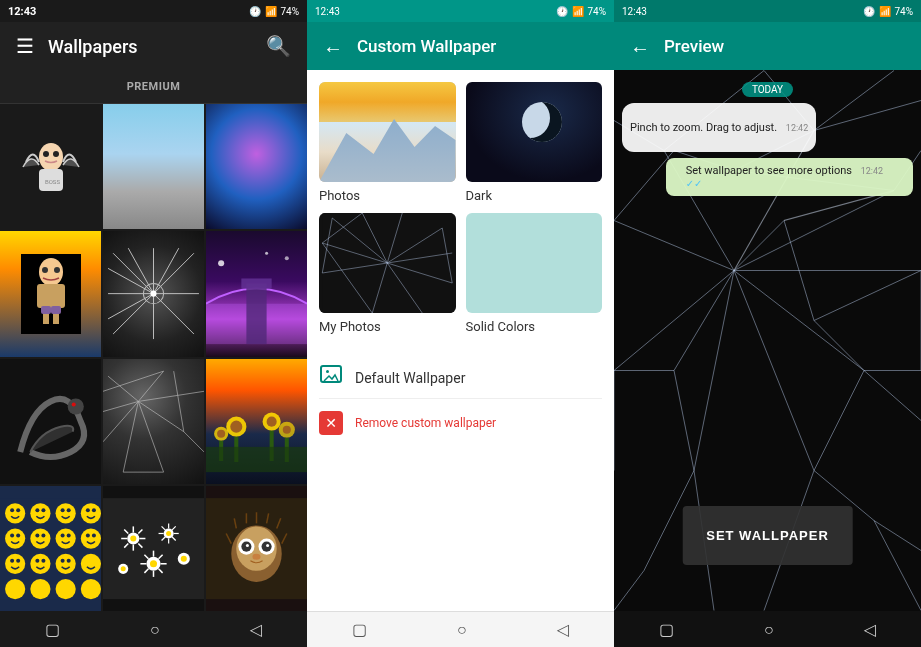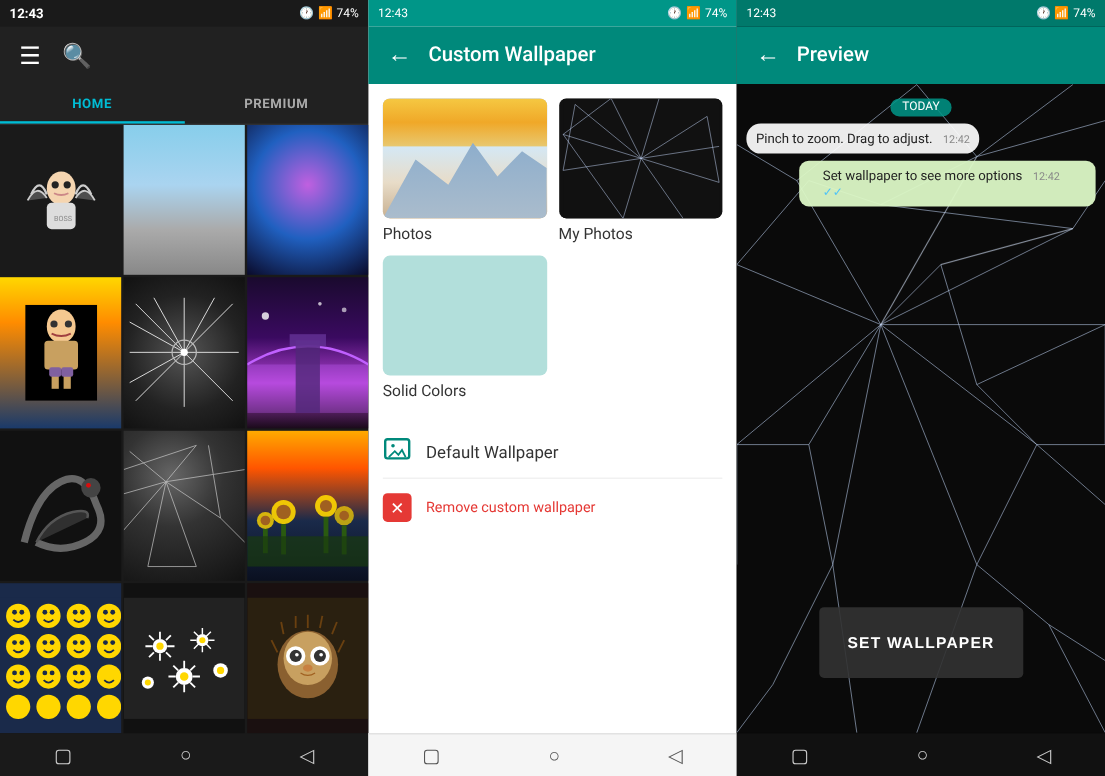--- a/index.html
+++ b/index.html
@@ -323,21 +323,21 @@
       align-self: center;
       background: rgba(0,150,136,0.85);
       color: #fff;
       font-size: 10px;
       padding: 2px 10px;
       border-radius: 8px;
     }
     .chat-bubble {
       background: rgba(255,255,255,0.92);
       border-radius: 12px;
-      padding: 6px 8px;
+      padding: 18px 8px;
       max-width: 85%;
       align-self: flex-start;
       font-size: 11px;
       color: #222;
       position: relative;
     }
     .chat-bubble-green {
       background: rgba(220, 248, 198, 0.95);
       border-radius: 8px;
       padding: 6px 20px;
@@ -401,25 +401,25 @@
     <span class="time">12:43</span>
     <div class="status-icons">
       <span>🕐</span>
       <span>📶</span>
       <span>74%</span>
     </div>
   </div>
 
   <div class="toolbar">
     <button class="icon-btn">☰</button>
+    <span class="toolbar-title">Wallpapers</span>
     <button class="icon-btn">🔍</button>
   </div>
 
   <div class="tabs">
-    <div class="tab active">HOME</div>
     <div class="tab">PREMIUM</div>
   </div>
 
   <div class="wallpaper-grid">
     <div class="wgrid-item img1" style="background:#1a1a1a; display:flex; align-items:center; justify-content:center;">
 
       <svg width="60" height="80" viewBox="0 0 60 80">
         <ellipse cx="30" cy="30" rx="12" ry="14" fill="#f5d5b0"></ellipse>
         <rect x="18" y="42" width="24" height="22" rx="4" fill="#ddd"></rect>
         <text x="24" y="57" font-size="6" fill="#888">BOSS</text>
@@ -704,20 +704,26 @@
     <div class="wallpaper-options">
 
       <div class="wp-option">
         <div class="wp-thumb wp-thumb-bright">
           <div class="sky-top"></div>
           <div class="mountain"></div>
         </div>
         <span class="wp-label">Photos</span>
       </div>
 
+      <div class="wp-option">
+        <div class="wp-thumb wp-thumb-dark">
+          <div class="moon"></div>
+        </div>
+        <span class="wp-label">Dark</span>
+      </div>
 
       <div class="wp-option">
         <div class="wp-thumb wp-thumb-photos">
           <svg width="100%" height="100" viewBox="0 0 130 100">
             <rect width="130" height="100" fill="#111"></rect>
             <g stroke="rgba(200,220,255,0.5)" stroke-width="0.8">
               <line x1="65" y1="50" x2="10" y2="5"></line>
                 <line x1="65" y1="50" x2="40" y2="0"></line>
               <line x1="65" y1="50" x2="80" y2="0"></line>
                 <line x1="65" y1="50" x2="120" y2="15"></line>

